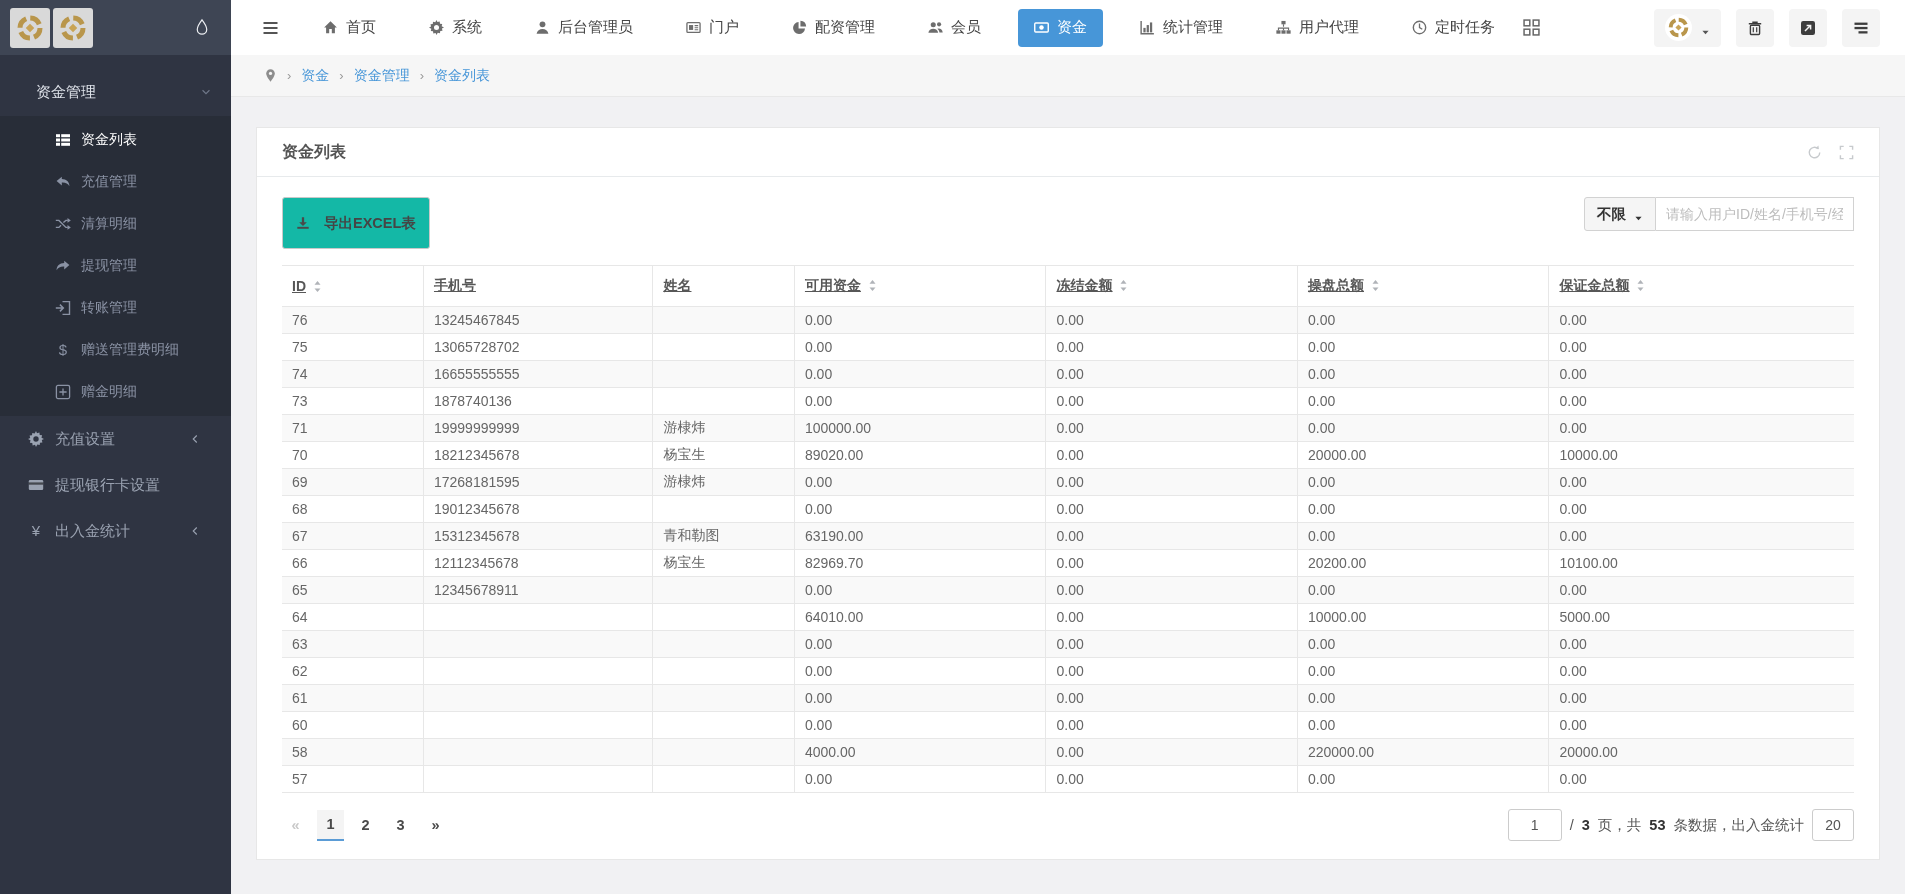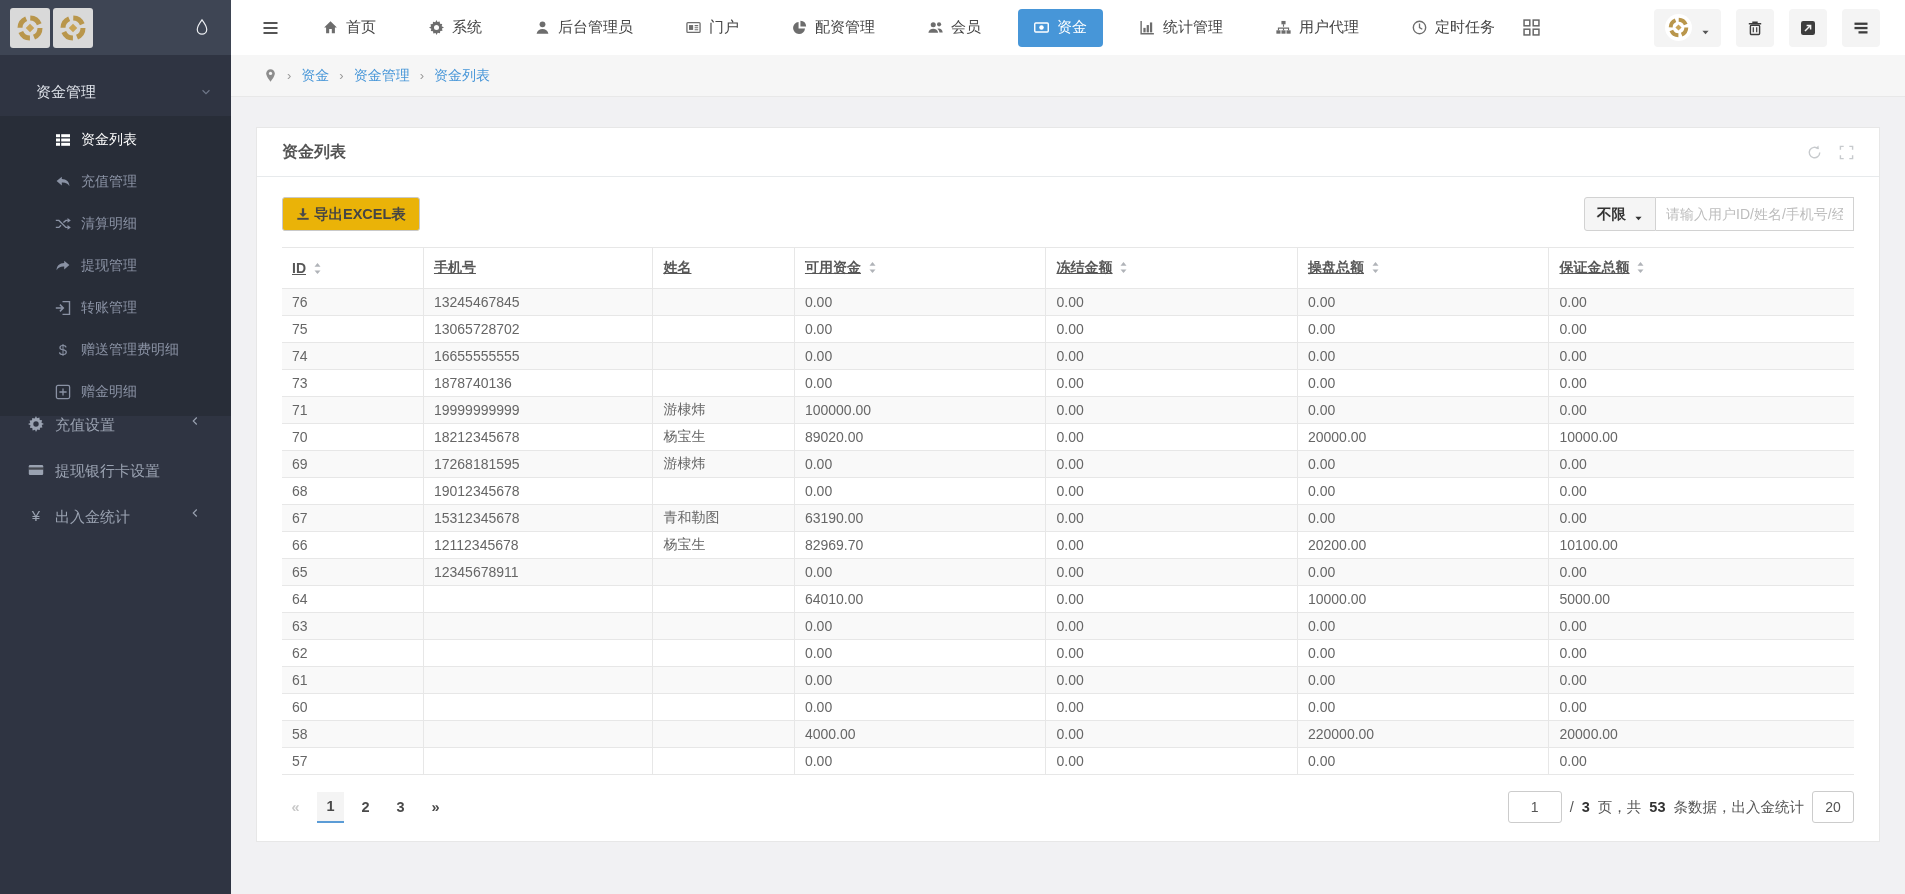--- a/index.html
+++ b/index.html
@@ -21,21 +21,21 @@
   .drop-ic { color:#eceef2; width:14px; height:19px; }
   .drop-ic svg { width:100%; height:100%; }
 
   .side-nav { padding-top:13px; }
   .side-section { height:48px; display:flex; align-items:center; padding:0 20px 0 36px; color:#dfe3ea; font-size:15px; cursor:pointer; }
   .side-sub { background:#282d38; padding:3px 0; }
   .side-sub-item { height:42px; display:flex; align-items:center; padding-left:55px; color:#8a92a4; font-size:14px; cursor:pointer; }
   .side-sub-item .ic { margin-right:10px; color:#8a92a4; width:16px; height:16px; }
   .side-sub-item.active { color:#ffffff; }
   .side-sub-item.active .ic { color:#ffffff; }
-  .side-top-item { height:46px; display:flex; padding:0 20px 0 28px; color:#9aa2b1; font-size:15px; cursor:pointer; }
+  .side-top-item { height:46px; display:flex; align-items:center; padding:0 20px 0 28px; color:#9aa2b1; font-size:15px; cursor:pointer; }
   .side-top-item .ic { margin-right:11px; color:#9aa2b1; width:16px; height:16px; }
   .chev { width:10px !important; height:10px !important; margin-left:auto; color:#6f7789; }
 
   
   .topbar { margin-left:231px; height:55px; background:#fff; display:flex; align-items:center; padding:0 25px 0 30px; }
   .hamburger { width:19px; height:16px; color:#555; cursor:pointer; margin-right:27px; }
   .hamburger svg { width:100%; height:100%; }
   .top-nav { display:flex; align-items:center; gap:21px; }
   .nav-item { display:flex; align-items:center; height:38px; padding:0 16px; border-radius:4px; color:#454545; font-size:15px; cursor:pointer; white-space:nowrap; }
   .nav-item .ic { margin-right:8px; color:#6d6d6d; }
@@ -62,21 +62,21 @@
   
   .content { margin-left:231px; padding:30px 25px 0; }
   .panel { background:#fff; border:1px solid #e7e7e7; }
   .panel-header { height:49px; display:flex; align-items:center; padding:0 25px; border-bottom:1px solid #e7eaec; }
   .panel-title { font-size:16px; font-weight:700; color:#555; }
   .panel-tools { margin-left:auto; display:flex; align-items:center; gap:17px; color:#c7cacd; }
   .panel-tools .ic { width:15px; height:15px; cursor:pointer; }
   .panel-body { padding:20px 25px 18px; }
 
   .toolbar { display:flex; justify-content:space-between; align-items:flex-start; margin-bottom:16px; }
-  .btn-export { height:34px; display:flex; align-items:center; gap:4px; padding:0 13px; background:#eab308; border:1px solid #c9c9c9; border-radius:3px; font-size:14.5px; color:#454545; cursor:pointer; font-weight:700;}
+  .btn-export { height:52px; display:flex; align-items:center; gap:14px; padding:0 13px; background:#14b8a6; border:1px solid #c9c9c9; border-radius:3px; font-size:14.5px; color:#454545; cursor:pointer; font-weight:700;}
   .btn-export .ic { width:14px; height:14px; color:#4a4a4a; }
   .search-group { display:flex; }
   .btn-filter { height:34px; display:flex; align-items:center; gap:8px; padding:0 12px; background:#f5f5f5; border:1px solid #d2d2d2; border-radius:3px 0 0 3px; font-size:14.5px; font-weight:700; color:#333; cursor:pointer; }
   .btn-filter .caret { color:#333; }
   .search-input { height:34px; width:198px; border:1px solid #d2d2d2; border-left:none; padding:0 10px; font-size:14px; color:#555; outline:none; border-radius:0; font-family:inherit; }
   .search-input::placeholder { color:#bdbdbd; }
 
   
   table.data-table { width:100%; border-collapse:collapse; table-layout:fixed; font-size:14px; color:#666; }
   .data-table th, .data-table td { border:1px solid #e7e7e7; padding:0 10px; white-space:nowrap; overflow:hidden; text-align:left; }

